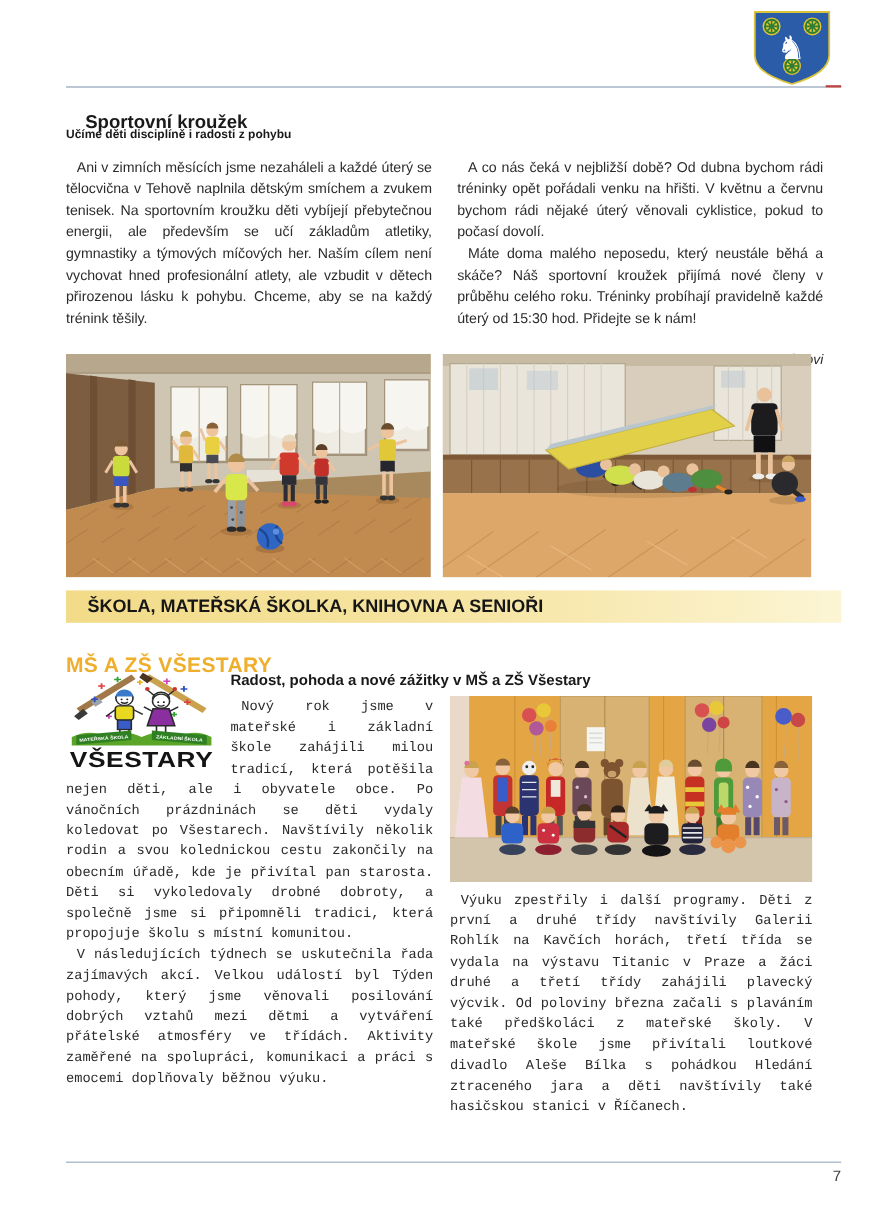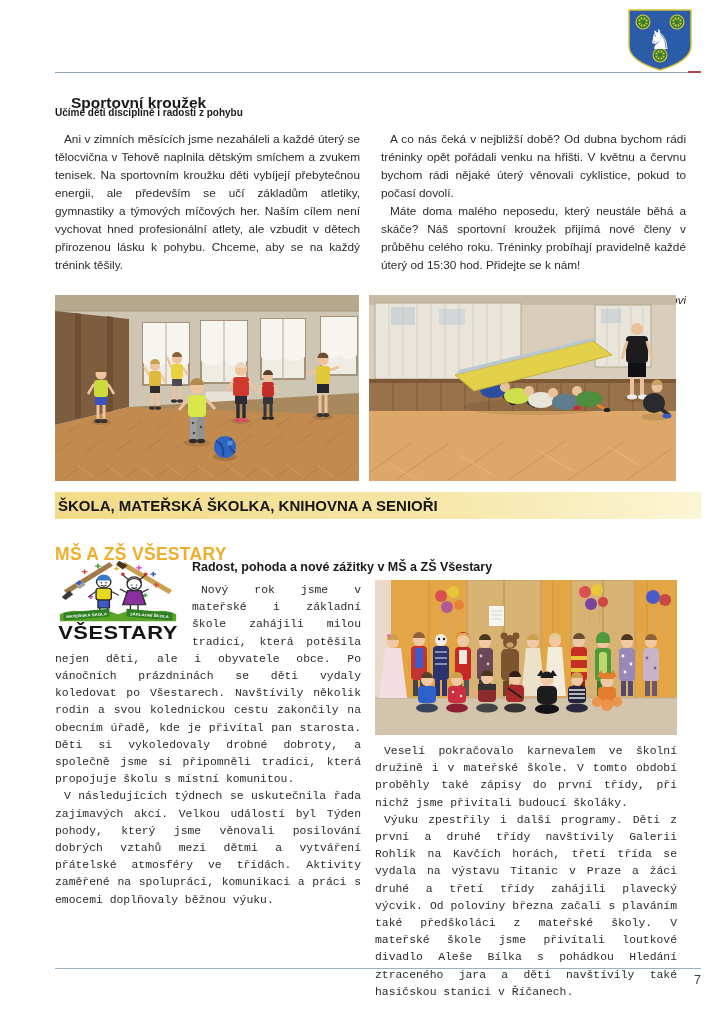--- a/index.html
+++ b/index.html
@@ -21,21 +21,21 @@
 
   
   .photo{position:absolute;overflow:hidden;background:#c9b89b;}
   .photo svg{display:block;width:100%;height:100%;}
   .photo1{left:55px;top:295px;width:304px;height:186px;}
   .photo2{left:369px;top:295px;width:307px;height:186px;}
 
   
   .banner{position:absolute;left:55px;top:492px;width:646px;height:27px;box-sizing:border-box;
           background:linear-gradient(90deg,#f2db88 0%,#f6e5a5 55%,#fcf5d4 100%);
-          display:flex;align-items:center;padding-left:3px;font-size:15px;font-weight:700;color:#161616;}
+          display:flex;align-items:center;padding-left:18px;font-size:15px;font-weight:700;color:#161616;}
   .ms-title{position:absolute;left:55px;top:544px;font-size:17.5px;font-weight:700;color:#efae2c;letter-spacing:.3px;}
   .s2-left{position:absolute;left:55px;top:558px;width:306px;}
   .logo-spacer{float:left;width:137px;height:88px;}
   .s2-heading{font-size:12.5px;font-weight:700;line-height:19px;margin-bottom:5px;white-space:nowrap;color:#191919;}
   p.body2{margin:0;font-size:11.4px;line-height:17.2px;text-align:justify;text-indent:9px;color:#2b2b2b;font-family:Liberation Mono, monospace;}
   .logo-abs{position:absolute;left:56px;top:556px;width:124px;height:96px;}
   .logo-abs svg{width:100%;height:100%;}
   .s2-right{position:absolute;left:375px;top:558px;width:302px;}
   .photo3{position:relative;width:302px;height:155px;margin:22px 0 8px 0;overflow:hidden;}
   .photo3 svg{display:block;width:100%;height:100%;}
@@ -532,20 +532,19 @@
             <polygon points="238,90 242,97 234,97" fill="#e27e2c"></polygon>
             <circle cx="232" cy="101" r="6.5" fill="#f0c8a4"></circle>
             <path d="M225.5,99a6.5,6.5 0 0 1 13,0z" fill="#e27e2c"></path>
             <rect x="223" y="107" width="18" height="14" rx="4" fill="#e27e2c"></rect>
             <circle cx="222" cy="122" r="5" fill="#ea954a"></circle>
             <circle cx="232" cy="125" r="6" fill="#ea954a"></circle>
             <circle cx="242" cy="122" r="5" fill="#ea954a"></circle>
         </g>
       </svg>
     </div>
-    <p class="body2">Veselí pokračovalo karnevalem ve školní družině i v mateřské škole. V tomto období proběhly také zápisy do první třídy, při nichž jsme přivítali budoucí školáky.</p>
     <p class="body2">Výuku zpestřily i další programy. Děti z první a druhé třídy navštívily Galerii Rohlík na Kavčích horách, třetí třída se vydala na výstavu Titanic v Praze a žáci druhé a třetí třídy zahájili plavecký výcvik. Od poloviny března začali s plaváním také předškoláci z mateřské školy. V mateřské škole jsme přivítali loutkové divadlo Aleše Bílka s pohádkou Hledání ztraceného jara a děti navštívily také hasičskou stanici v Říčanech.</p>
   </div>
 
   <div class="footer-rule"></div>
   <div class="page-num">7</div>
 
 </div>
 
 </body></html>

